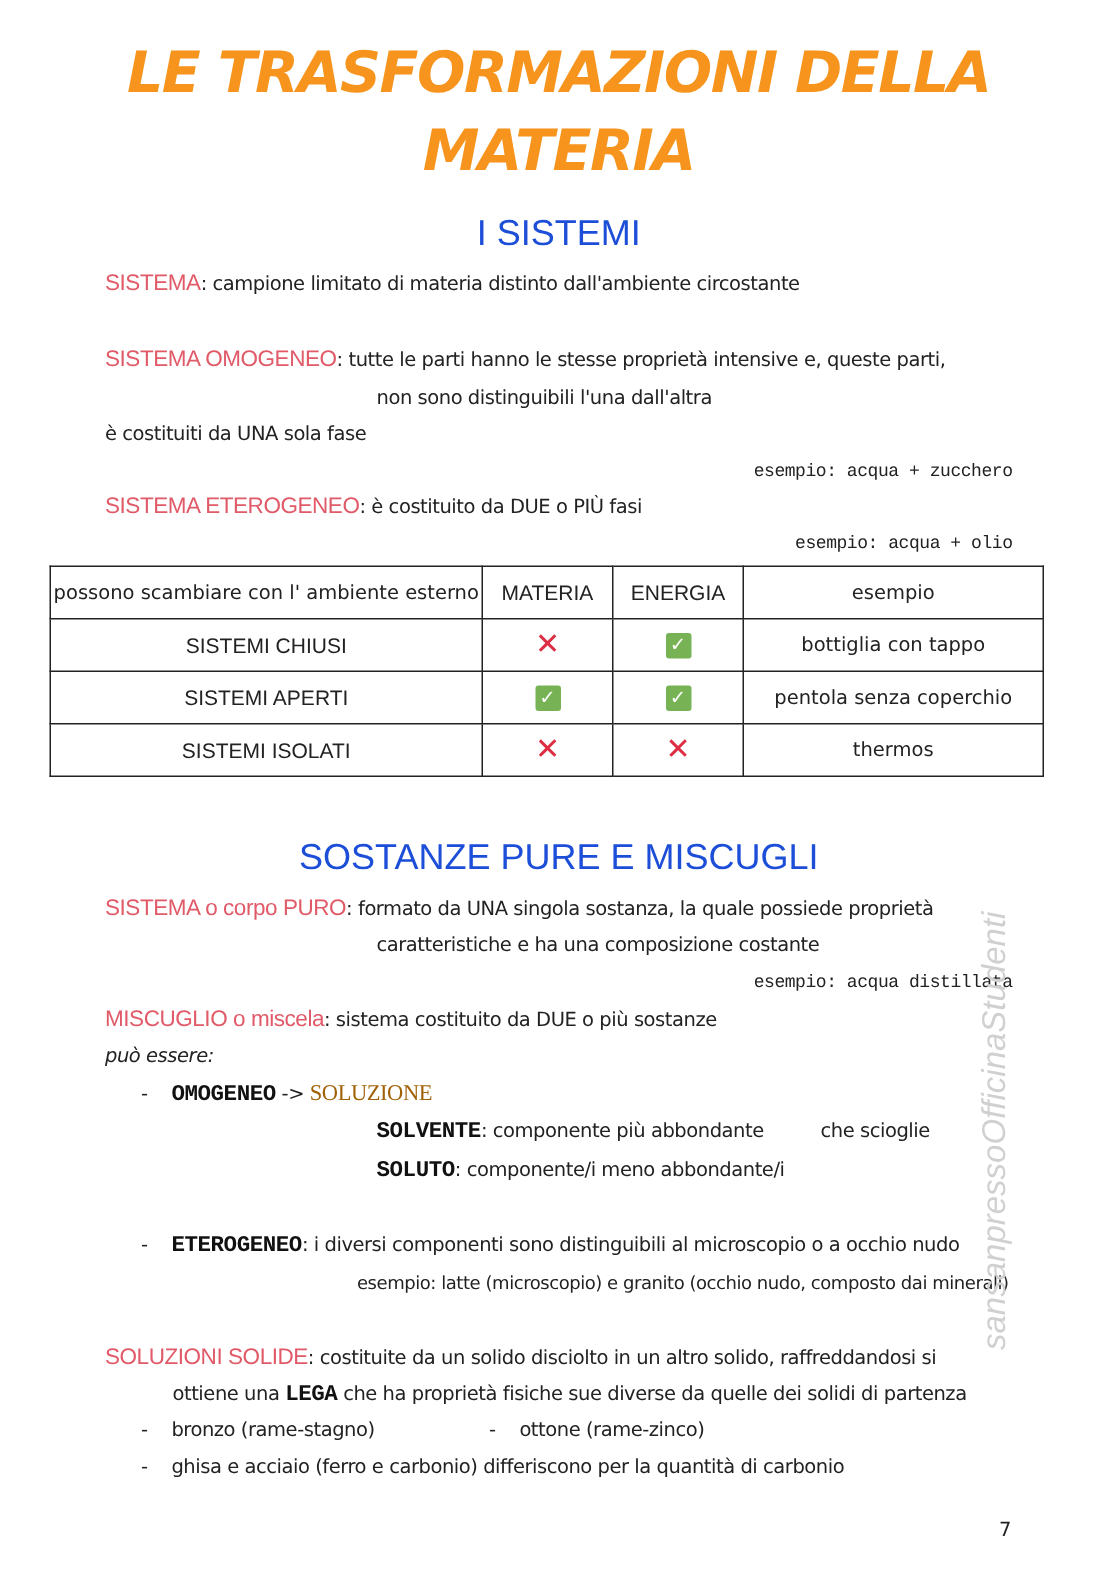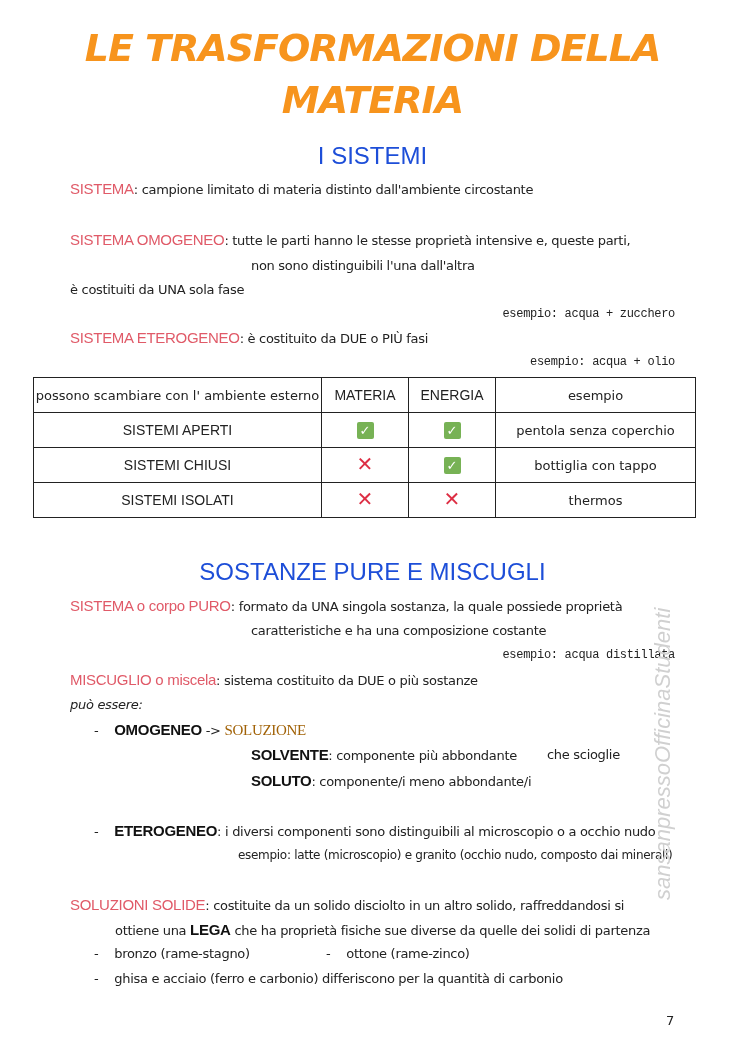--- a/index.html
+++ b/index.html
@@ -7,21 +7,21 @@
            font-family: "DejaVu Sans", sans-serif; color: #1a1a1a; }
     .abs { position: absolute; white-space: nowrap; }
     .title { left: 0; width: 745px; text-align: center; color: #f7941d;
              font-family: "DejaVu Sans", sans-serif; font-weight: bold; font-style: italic;
              font-size: 38px; letter-spacing: -1px; line-height: 44px; }
     .heading { left: 0; width: 745px; text-align: center; color: #1d4ed8;
                font-family: "Liberation Sans", sans-serif; font-size: 24px; }
     .txt { font-family: "DejaVu Sans", sans-serif; font-size: 13px; color: #222; letter-spacing: -0.3px; }
     .small { font-size: 12px; }
     .key { font-family: "Liberation Sans", sans-serif; color: #e05a68; font-size: 15px; }
-    .keyb { font-family: Liberation Sans, sans-serif; color: #111; font-weight: bold; font-size: 15px; text-align: right; }
+    .keyb { font-family: Liberation Mono, monospace; color: #111; font-weight: bold; font-size: 15px; text-align: right; }
     .keyr { font-family: Liberation Serif, serif; color: #a16207; font-size: 15px; }
     .right { text-align: right; font-family: Liberation Mono, monospace; }
     table.sys { position: absolute; left: 33px; top: 377px; width: 663px; border-collapse: collapse; }
     table.sys td { border: 1.5px solid #222; height: 34px; text-align: center; padding: 0;
                    font-family: "DejaVu Sans", sans-serif; font-size: 13px; color: #222; }
     table.sys td.cap { font-family: "Liberation Sans", sans-serif; font-size: 14px; }
     .chk { display: inline-block; width: 17px; height: 17px; background: #77b255; border-radius: 2px;
            color: #fff; font-size: 13px; line-height: 17px; font-weight: bold; }
     .crs { display: inline-block; color: #dd2e44; font-size: 20px; font-weight: bold; line-height: 17px; }
     .watermark { left: 650px; top: 900px; transform-origin: left top; transform: rotate(-90deg);
@@ -54,30 +54,30 @@
 
 <table class="sys">
   <tbody>
       <tr>
     <td style="width:287px;">possono scambiare con l' ambiente esterno</td>
     <td class="cap" style="width:86px;">MATERIA</td>
     <td class="cap" style="width:86px;">ENERGIA</td>
     <td>esempio</td>
   </tr>
   <tr>
+    <td class="cap">SISTEMI CHIUSI</td>
+    <td><span class="crs">✕</span></td>
+    <td><span class="chk">✓</span></td>
+    <td>bottiglia con tappo</td>
+  </tr>
+  <tr>
     <td class="cap">SISTEMI APERTI</td>
     <td><span class="chk">✓</span></td>
     <td><span class="chk">✓</span></td>
     <td>pentola senza coperchio</td>
-  </tr>
-  <tr>
-    <td class="cap">SISTEMI CHIUSI</td>
-    <td><span class="crs">✕</span></td>
-    <td><span class="chk">✓</span></td>
-    <td>bottiglia con tappo</td>
   </tr>
   <tr>
     <td class="cap">SISTEMI ISOLATI</td>
     <td><span class="crs">✕</span></td>
     <td><span class="crs">✕</span></td>
     <td>thermos</td>
   </tr>
 </tbody>
   </table>
 

